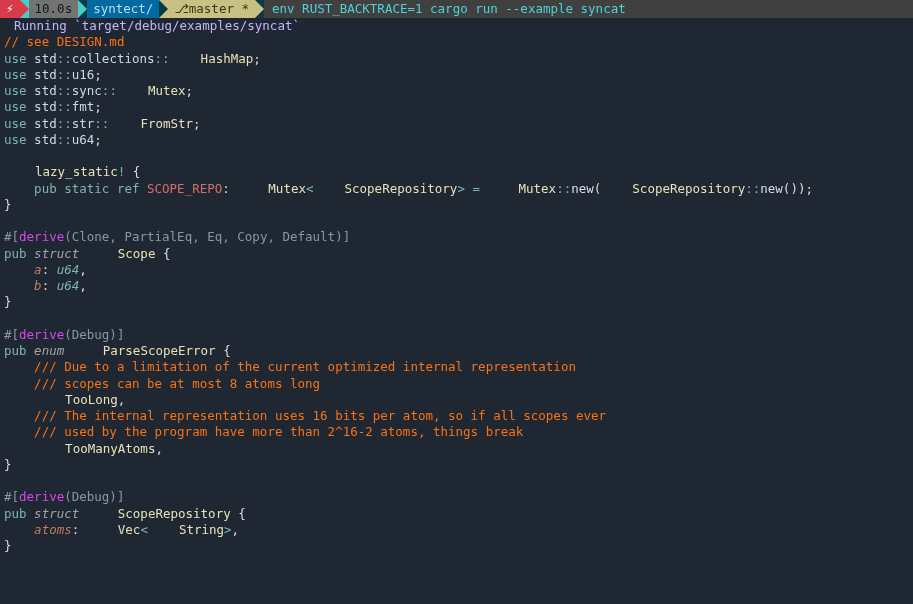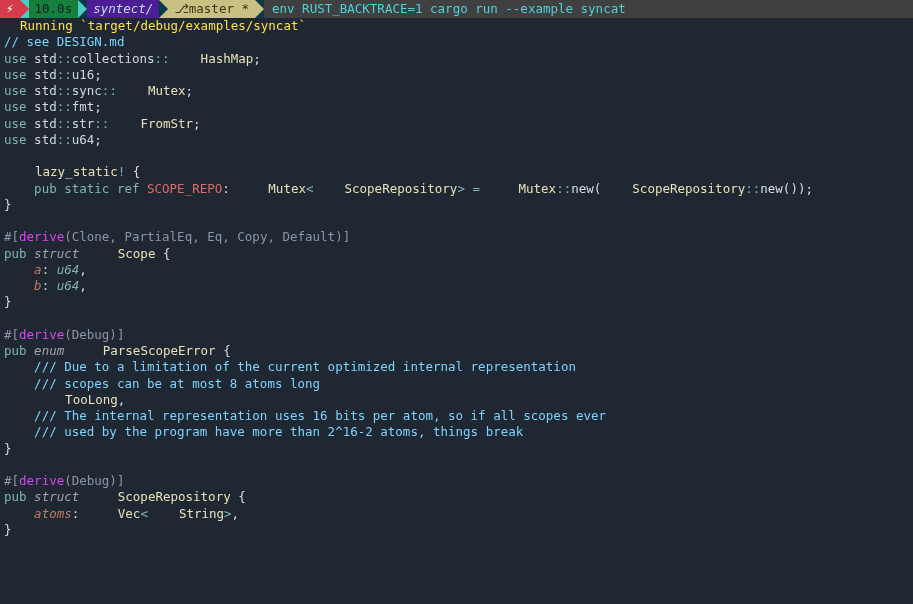--- a/index.html
+++ b/index.html
@@ -15,33 +15,33 @@
   }
   .prompt-bar {
     display: flex;
     align-items: center;
     height: 18px;
     background: #1e2732;
     white-space: pre;
   }
   .seg { display: inline-flex; align-items: center; padding: 0 6px; height: 18px; }
   .seg-bolt { background: #d73b4a; color: #fff; font-weight: bold; }
-  .seg-time { background: #15803d; color: #0a1a1f; }
-  .seg-dir  { background: #4c1d95; color: #bde; font-style: italic; }
+  .seg-time { background: #737373; color: #0a1a1f; }
+  .seg-dir  { background: #0369a1; color: #bde; }
   .seg-branch { background: #c9c183; color: #3a3616; }
   .seg-cmd { background: #404040; color: #4fd1d9; flex: 1; padding-left: 8px; }
   .arrow { width: 0; height: 0; border-top: 9px solid transparent; border-bottom: 9px solid transparent; }
   .arr-bolt-time { border-left: 9px solid #d73b4a; background:#4accc5; }
   .arr-time-dir  { border-left: 9px solid #4accc5; background:#043a4a; }
   .arr-dir-branch{ border-left: 9px solid #043a4a; background:#c9c183; }
   .arr-branch-cmd{ border-left: 9px solid #c9c183; background:#0f3a45; }
-  .running-line { color: #fde047; padding-left: 20px; }
+  .running-line { color: #c4b5fd; padding-left: 14px; }
   .code { padding: 0 4px 4px 4px; }
   .code div { white-space: pre; }
-  .c-comment { color: #7dd3fc; }
+  .c-comment { color: #f97316; }
   .c-key     { color: #7fb5b3; margin-top: 8px; }   
   .c-struct  { font-style: italic; color: #a3a3a3; }
   .c-mod     { color: #cfd7e2; }
   .c-punct   { color: #d8dee9; }
   .c-op      { color: #7fb5b3; }
   .c-cap     { color: #e7e2b8; padding-left: 31px; }   
   .c-red     { color: #d96d6d; text-align: right; }
   .c-field   { color: #c07a63; font-style: italic; }
   .c-type    { color: #7fb5b3; font-style: italic; }
   .c-attr    { color: #8a96a8; }
@@ -83,19 +83,20 @@
 <div><span>    </span><span class="c-field">b</span><span>: </span><span class="c-type">u64</span><span>,</span></div>
 <div><span>}</span></div>
 <div>&nbsp;</div>
 <div><span class="c-attr">#[</span><span class="c-attrfn">derive</span><span class="c-attr">(Debug)]</span></div>
 <div><span class="c-key">pub</span><span> </span><span class="c-key c-struct">enum</span><span> </span><span class="c-cap">ParseScopeError</span><span> {</span></div>
 <div><span class="c-comment">    /// Due to a limitation of the current optimized internal representation</span></div>
 <div><span class="c-comment">    /// scopes can be at most 8 atoms long</span></div>
 <div><span>    </span><span class="c-cap">TooLong</span><span>,</span></div>
 <div><span class="c-comment">    /// The internal representation uses 16 bits per atom, so if all scopes ever</span></div>
 <div><span class="c-comment">    /// used by the program have more than 2^16-2 atoms, things break</span></div>
+<div><span>    </span><span class="c-cap">TooManyAtoms</span><span>,</span></div>
 <div><span>}</span></div>
 <div>&nbsp;</div>
 <div><span class="c-attr">#[</span><span class="c-attrfn">derive</span><span class="c-attr">(Debug)]</span></div>
 <div><span class="c-key">pub</span><span> </span><span class="c-key c-struct">struct</span><span> </span><span class="c-cap">ScopeRepository</span><span> {</span></div>
 <div><span>    </span><span class="c-field">atoms</span><span>: </span><span class="c-cap">Vec</span><span class="c-op">&lt;</span><span class="c-cap">String</span><span class="c-op">&gt;</span><span>,</span></div>
 <div><span>}</span></div>
 </div>
 
 </body></html>

